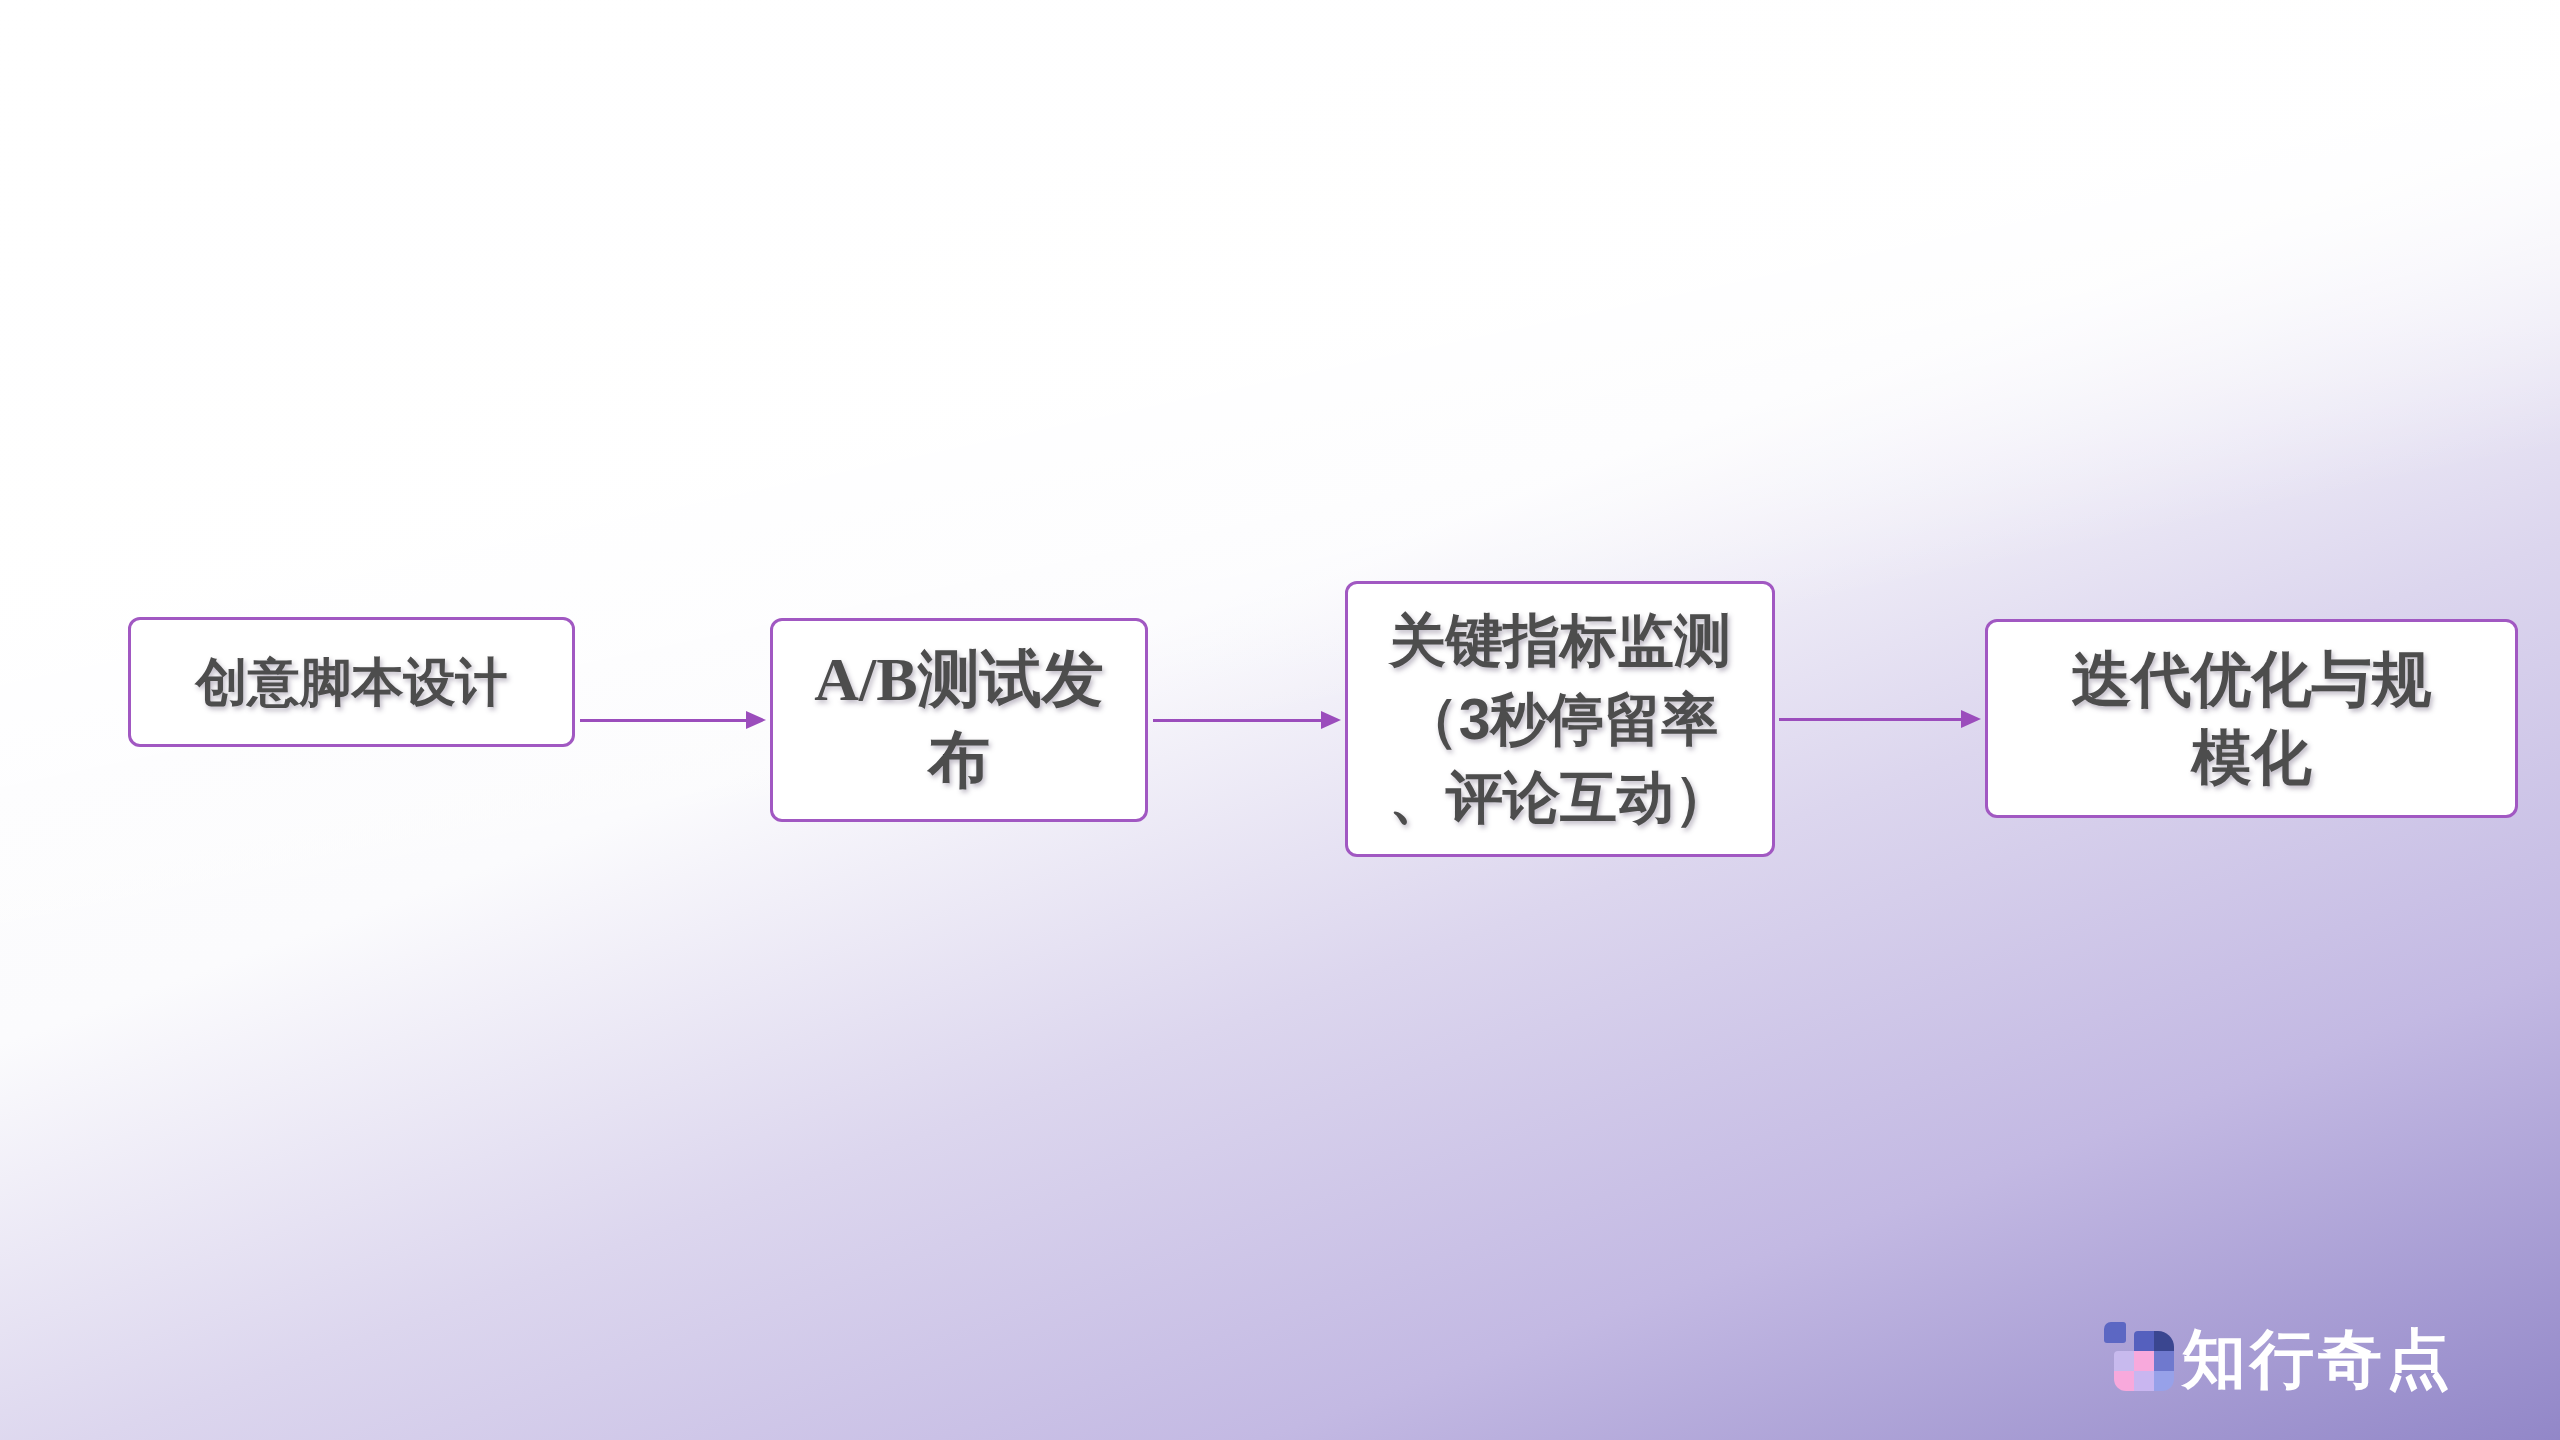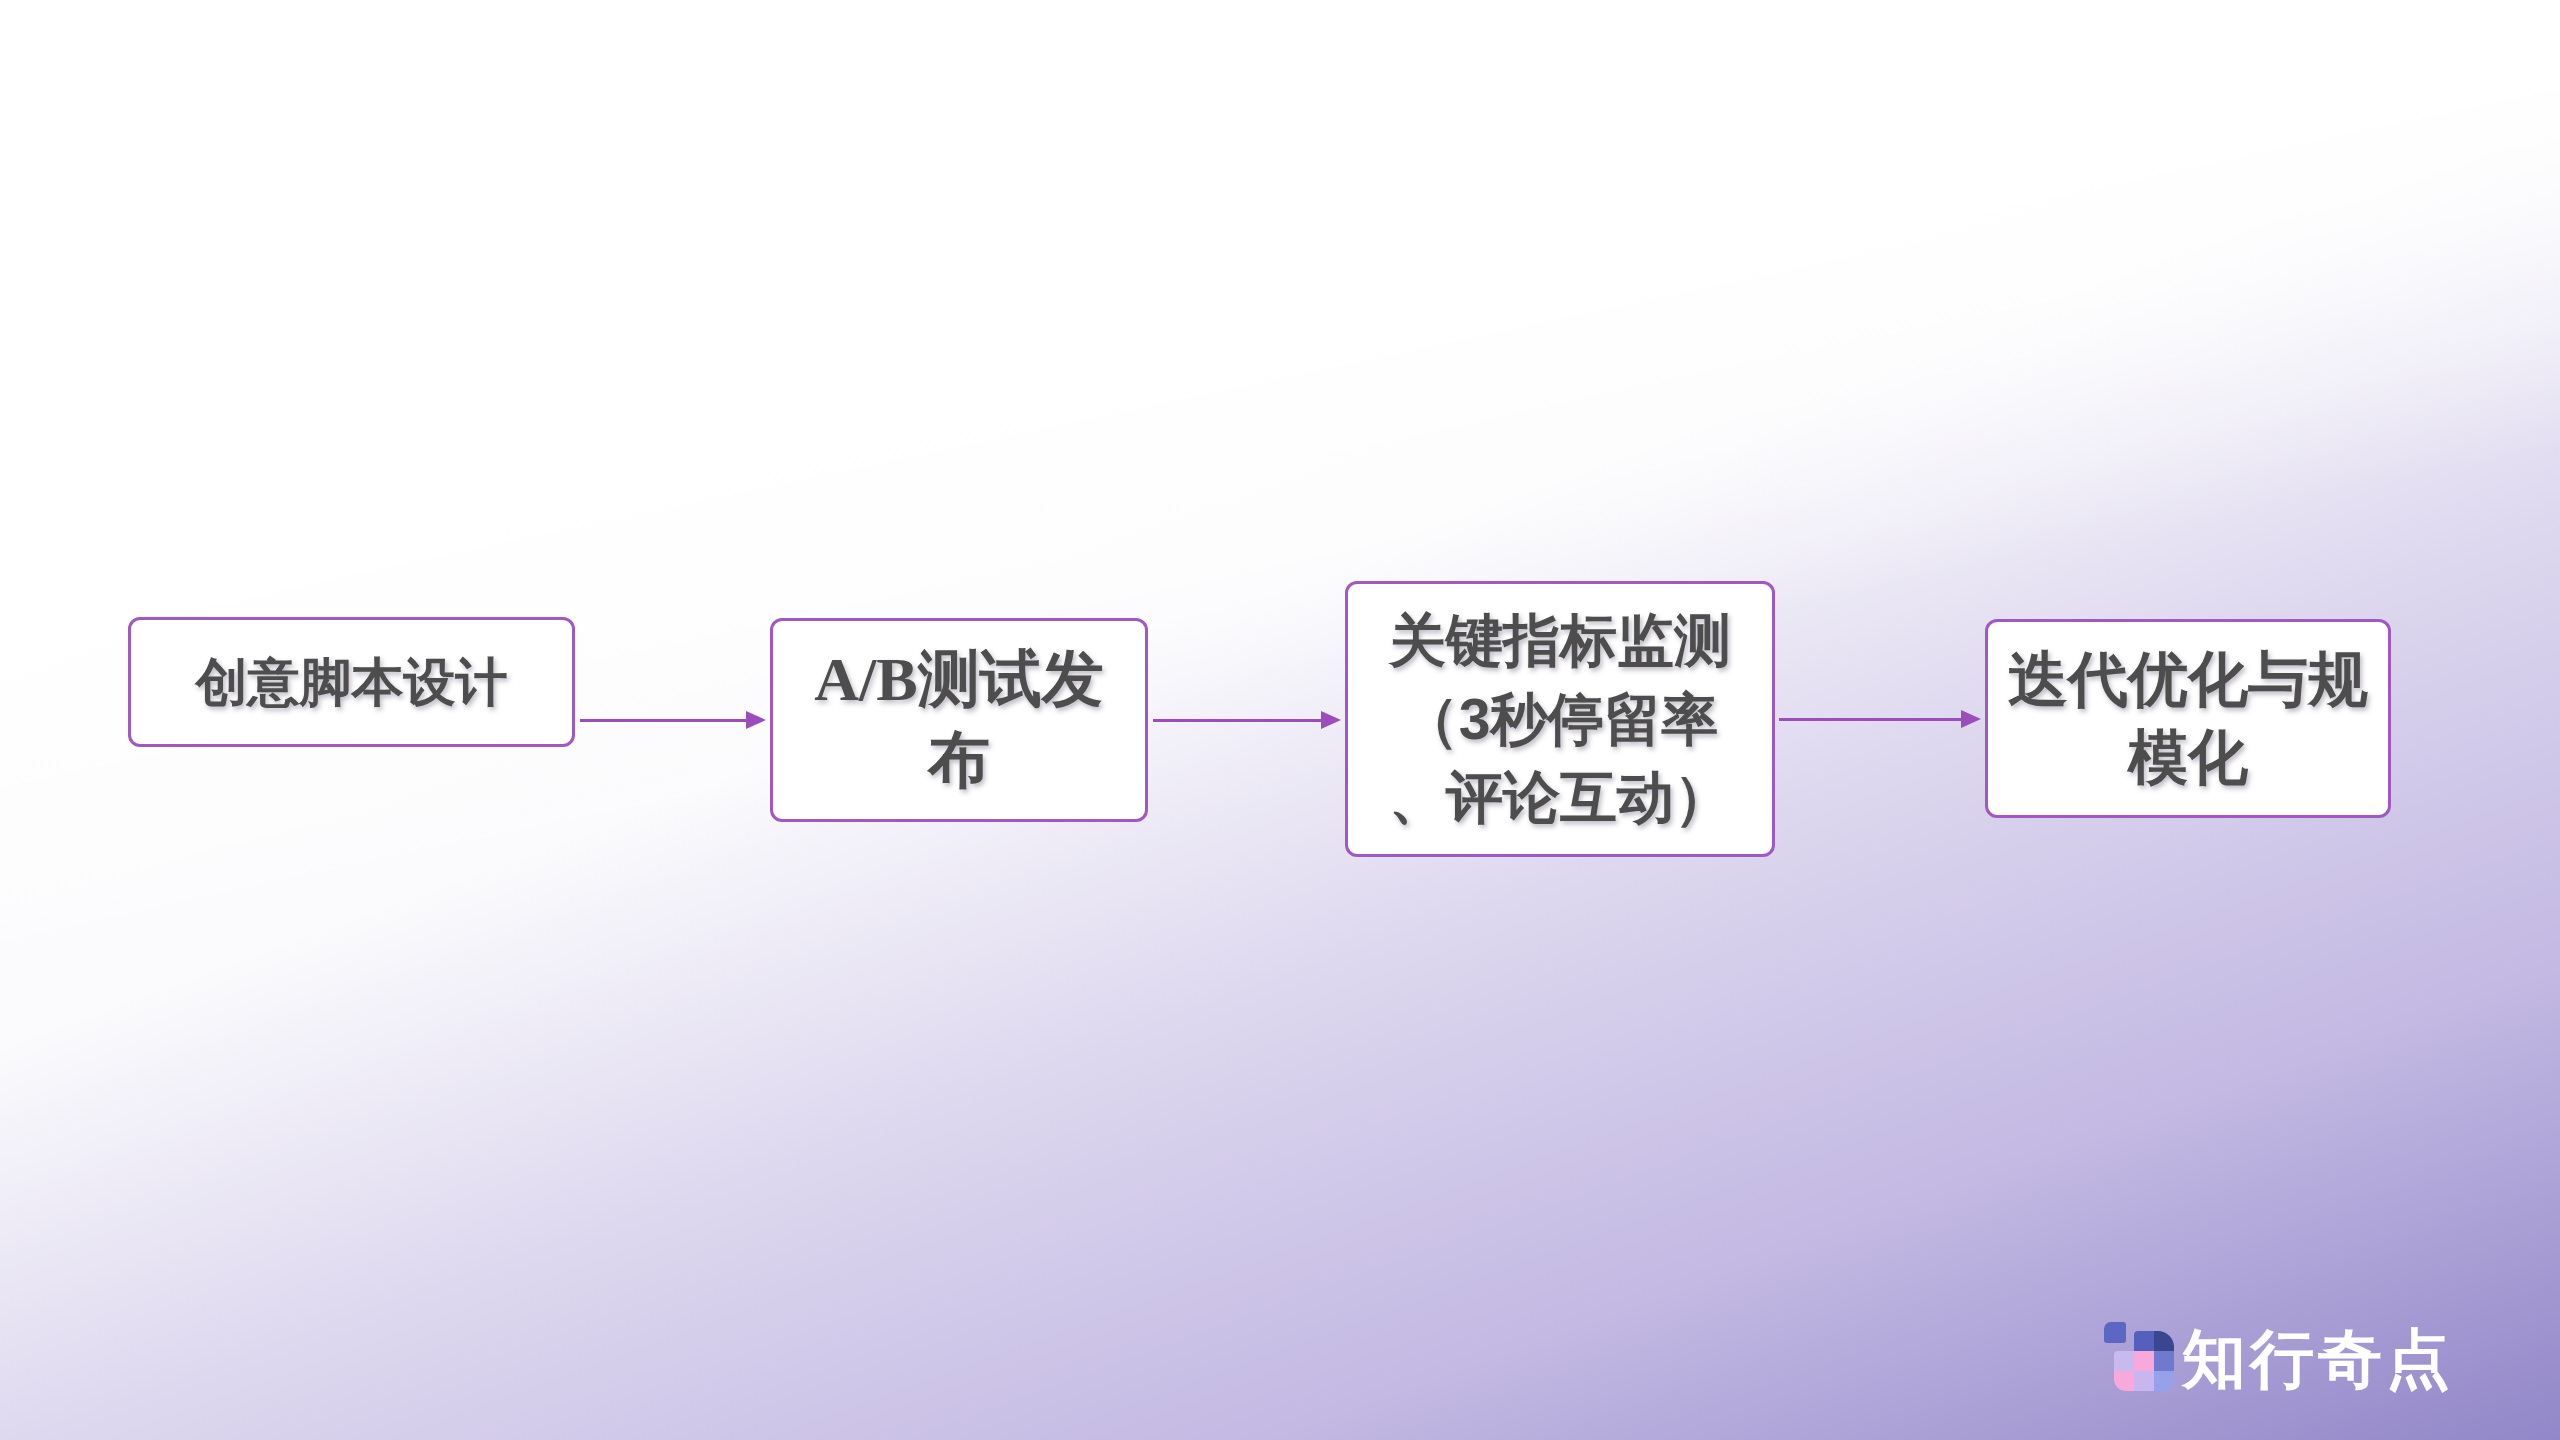--- a/index.html
+++ b/index.html
@@ -36,21 +36,21 @@
 
   .box-1 { left: 128px;  top: 617px; width: 447px; height: 130px; }
   .box-1 .box-text { font-size: 52px; line-height: 1.25; }
 
   .box-2 { left: 770px;  top: 618px; width: 378px; height: 204px; font-family: Liberation Serif, serif; }
   .box-2 .box-text { font-size: 62px; line-height: 1.3; }
 
   .box-3 { left: 1345px; top: 581px; width: 430px; height: 276px; }
   .box-3 .box-text { font-size: 57px; line-height: 1.38; }
 
-  .box-4 { left: 1985px; top: 619px; width: 406px; height: 199px; }
+  .box-4 { left: 1985px; top: 619px; width: 533px; height: 199px; }
   .box-4 .box-text { font-size: 60px; line-height: 1.3; }
 
   
   .arrow {
     position: absolute;
     height: 20px;
     display: flex;
     align-items: center;
   }
   .arrow-line {

